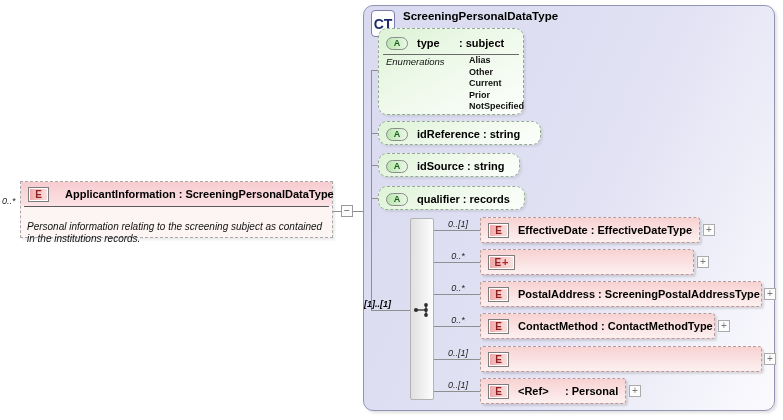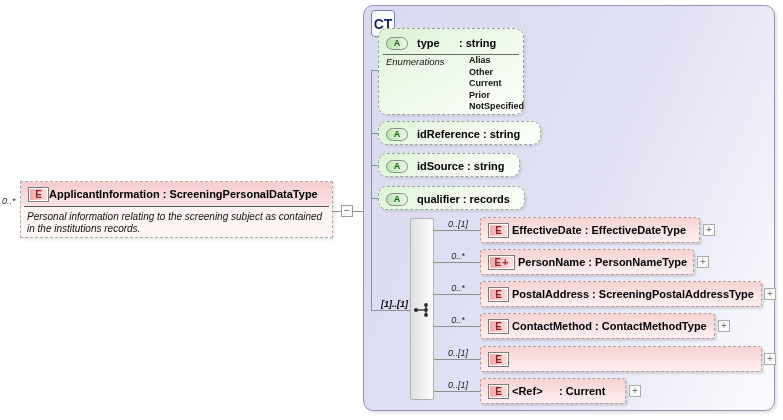--- a/index.html
+++ b/index.html
@@ -17,32 +17,32 @@
     position:absolute;left:20px;top:181px;width:313px;height:57px;
     border:1px dashed #a9a9a9;background:#fdf4f4;box-sizing:border-box;
     box-shadow:2px 2px 2px rgba(0,0,0,0.08);
   }
   #root-hdr{
     height:24px;display:flex;align-items:center;padding-left:7px;
     background:linear-gradient(to bottom,#f7ccd0,#fbe3e5);
   }
   #root-divider{height:1px;background:#5a5a5a;margin:0 3px;}
   #root-desc{
-    padding:4px 6px 0 6px;font-size:10px;line-height:11.5px;font-style:italic;color:#111;
+    padding:14px 6px 0 6px;font-size:10px;line-height:11.5px;font-style:italic;color:#111;
   }
   .icon-e{
     width:21px;height:15px;display:inline-flex;align-items:center;justify-content:center;
     border:1px solid #7d7d7d;background:linear-gradient(to right,#f0a6a6,#fbe3e3);
     box-shadow:inset 0 0 0 1px #fff;
     font-size:10px;font-weight:bold;color:#8e1f1f;box-sizing:border-box;flex:none;
   }
   .icon-e.wide{width:27px;gap:1px;}
   .icon-e .plus{color:#b22828;font-size:11px;font-weight:bold;line-height:10px;}
   .bold-lbl{font-size:11px;font-weight:bold;white-space:nowrap;}
-  #root-hdr .bold-lbl{margin-left:0;}
+  #root-hdr .bold-lbl{margin-left:16px;}
 
   
   .togglebox{
     position:absolute;width:12px;height:12px;box-sizing:border-box;
     border:1px solid #9a9a9a;background:#fcfcfc;color:#555;
     font-size:10px;line-height:10px;text-align:center;
   }
   .togglebox.expand{border-color:#ababab;color:#777;}
 
   
@@ -81,31 +81,31 @@
   #enum-label{position:absolute;left:386px;top:56px;font-size:9.5px;font-style:italic;color:#111;}
   #enum-list{position:absolute;left:469px;top:55px;font-size:9px;font-weight:bold;line-height:11.6px;color:#111;}
 
   
   #seq-bar{
     position:absolute;left:410px;top:218px;width:24px;height:182px;box-sizing:border-box;
     border:1px solid #b3b3b3;border-radius:2px;
     background:linear-gradient(to right,#e0e0e0,#fdfdfd);
   }
   #seq-icon{position:absolute;left:413px;top:302px;}
-  #seq-card{position:absolute;left:381px;top:299px;width:30px;font-size:9px;font-weight:bold;font-style:italic;white-space:nowrap;}
+  #seq-card{position:absolute;left:364px;top:299px;width:30px;font-size:9px;font-weight:bold;font-style:italic;white-space:nowrap;}
 
   
   .ebox{
     position:absolute;height:26px;box-sizing:border-box;
     border:1px dashed #b59c9c;border-radius:3px;
     background:linear-gradient(to bottom,#f8d2d2,#fdf0f0);
     box-shadow:2px 2px 2px rgba(0,0,0,0.12);
     display:flex;align-items:center;padding-left:7px;
   }
-  .ebox .bold-lbl{margin-left:3px;}
+  .ebox .bold-lbl{margin-left:9px;}
   .ename{width:47px;flex:none;}
 </style>
 </head>
 <body>
 
 <div id="canvas">
 
   <span class="card" style="left:2px;top:196px;">0..*</span>
 
   <div id="root-box">
@@ -116,33 +116,34 @@
     <div id="root-divider"></div>
     <div id="root-desc">Personal information relating to the screening subject as contained in the institutions records.</div>
   </div>
 
   <div class="hline" style="left:333px;top:211px;width:8px;"></div>
   <div class="togglebox" style="left:341px;top:205px;">−</div>
   <div class="hline" style="left:353px;top:211px;width:19px;"></div>
 
   <div id="ct-box"></div>
   <div id="ct-icon">CT</div>
+  <div id="ct-title">ScreeningPersonalDataType</div>
 
   <div class="vline" style="left:371px;top:70px;height:241px;"></div>
   <div class="hline" style="left:371px;top:70px;width:7px;"></div>
   <div class="hline" style="left:371px;top:133px;width:7px;"></div>
   <div class="hline" style="left:371px;top:165px;width:7px;"></div>
   <div class="hline" style="left:371px;top:198px;width:7px;"></div>
   <div class="hline" style="left:371px;top:310px;width:39px;"></div>
 
   <div class="abox" style="left:378px;top:28px;width:146px;height:87px;">
     <div class="arow" style="margin-top:2px;">
       <span class="icon-a">A</span>
       <span class="bold-lbl aname" style="margin-left:9px;">type</span>
-      <span class="bold-lbl" style="margin-left:0;">: string</span>
+      <span class="bold-lbl" style="margin-left:0;">: subject</span>
     </div>
   </div>
   <div id="enum-divider"></div>
   <div id="enum-label">Enumerations</div>
   <div id="enum-list">
     <div>Alias</div>
     <div>Other</div>
     <div>Current</div>
     <div>Prior</div>
     <div>NotSpecified</div>
@@ -188,21 +189,20 @@
   </div>
   <div class="togglebox expand" style="left:703px;top:224px;">+</div>
 
   <div class="hline" style="left:434px;top:262px;width:46px;"></div>
   <span class="card right" style="left:440px;top:251px;width:36px;">0..*</span>
   <div class="ebox" style="left:480px;top:249px;width:214px;">
     <span class="icon-e wide">
         <span>E</span>
         <span class="plus">+</span>
       </span>
-    <span class="bold-lbl">PersonName : PersonNameType</span>
   </div>
   <div class="togglebox expand" style="left:697px;top:256px;">+</div>
 
   <div class="hline" style="left:434px;top:294px;width:46px;"></div>
   <span class="card right" style="left:440px;top:283px;width:36px;">0..*</span>
   <div class="ebox" style="left:480px;top:281px;width:282px;">
     <span class="icon-e">E</span>
     <span class="bold-lbl">PostalAddress : ScreeningPostalAddressType</span>
   </div>
   <div class="togglebox expand" style="left:764px;top:288px;">+</div>
@@ -220,17 +220,17 @@
   <div class="ebox" style="left:480px;top:346px;width:282px;">
     <span class="icon-e">E</span>
   </div>
   <div class="togglebox expand" style="left:764px;top:353px;">+</div>
 
   <div class="hline" style="left:434px;top:391px;width:46px;"></div>
   <span class="card right" style="left:440px;top:380px;width:36px;">0..[1]</span>
   <div class="ebox" style="left:480px;top:378px;width:146px;">
     <span class="icon-e">E</span>
     <span class="bold-lbl ename">&lt;Ref&gt;</span>
-    <span class="bold-lbl" style="margin-left:0;">: Current</span>
+    <span class="bold-lbl" style="margin-left:0;">: Personal</span>
   </div>
   <div class="togglebox expand" style="left:629px;top:385px;">+</div>
 
 </div>
 
 </body></html>

